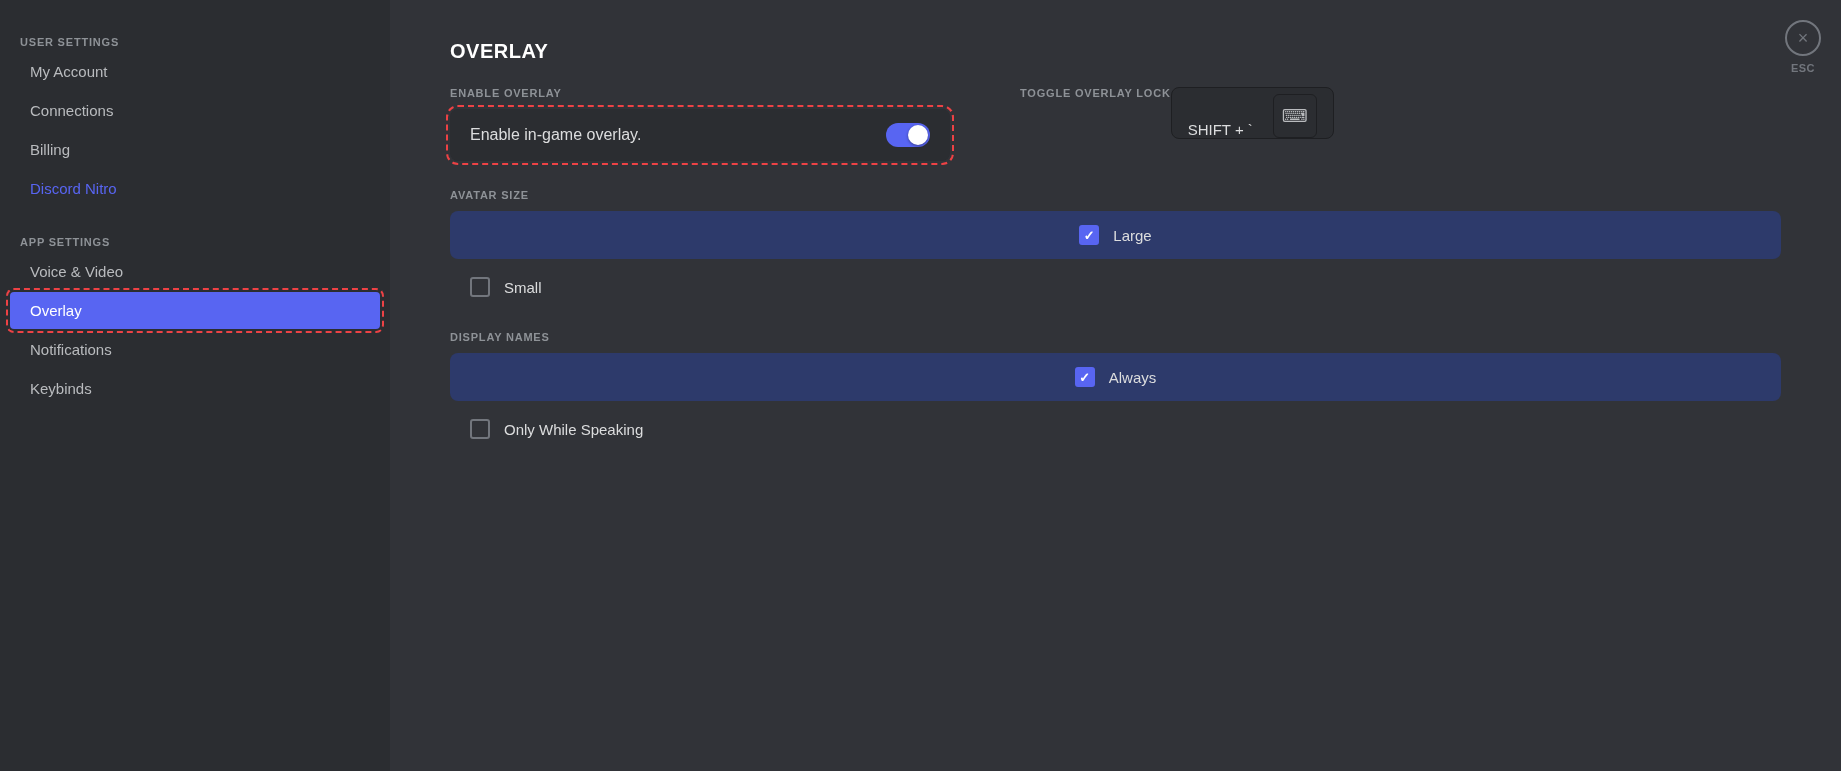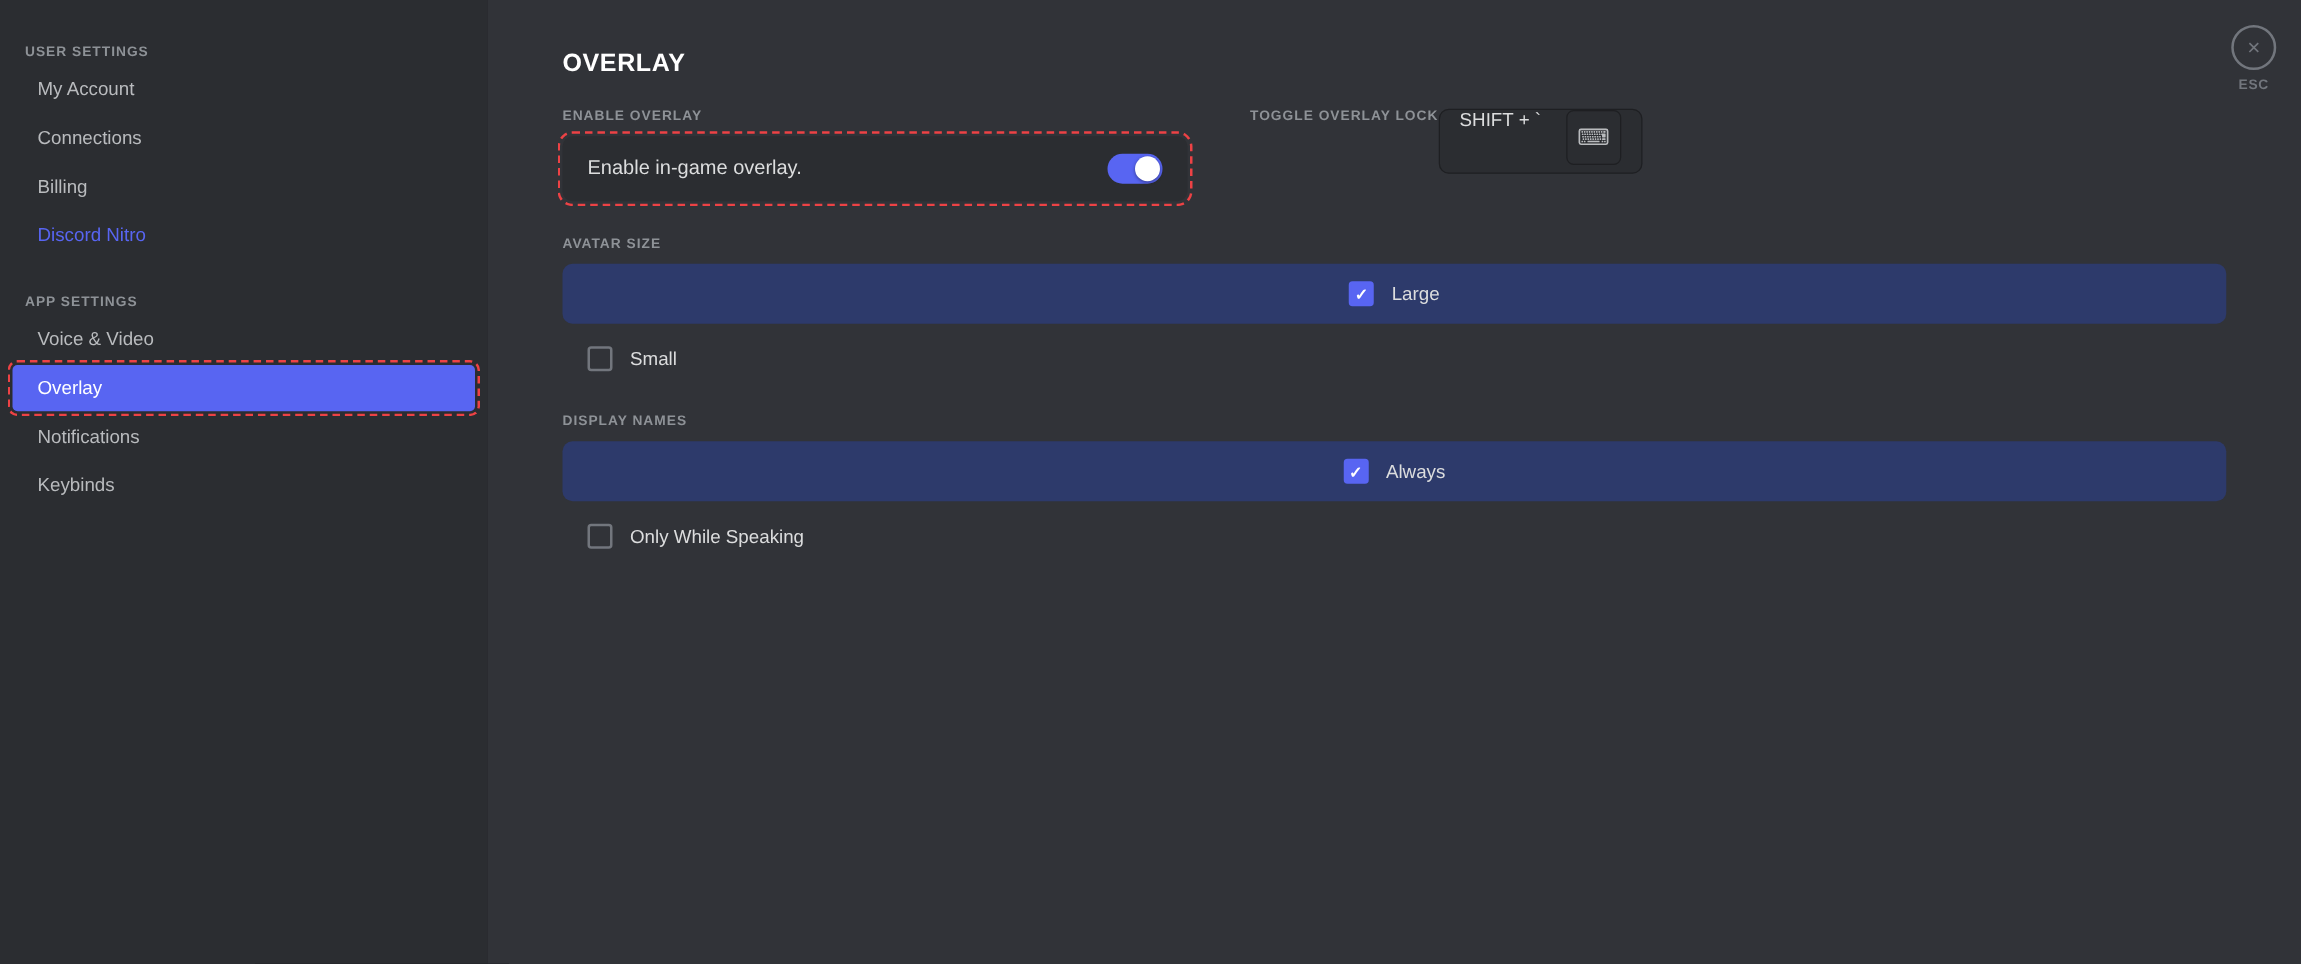--- a/index.html
+++ b/index.html
@@ -264,35 +264,35 @@
   </div>
 </div>
 
 <div class="main-content">
 
   <button class="close-button">×</button>
   <span class="esc-label">ESC</span>
 
   <h1 class="page-title">OVERLAY</h1>
 
-  <div style="display:flex; gap:50px; margin-bottom:28px;">
+  <div style="display:flex; gap:70px; margin-bottom:28px;">
 
     <div>
       <div class="section-label">ENABLE OVERLAY</div>
       <div class="toggle-card">
         <span class="toggle-label">Enable in-game overlay.</span>
         <div class="toggle-switch">
           <div class="knob"></div>
         </div>
       </div>
     </div>
 
     <div style="display:flex;flex-direction:row;flex:1;">
       <div class="section-label">TOGGLE OVERLAY LOCK</div>
-      <div style="display:flex;align-items:flex-start;gap:10px;background-color:#2b2d31;border-radius:8px;padding:0 16px;height:52px;border:1px solid #1e1f22;">
+      <div style="display:flex;align-items:flex-end;gap:10px;background-color:#2b2d31;border-radius:8px;padding:0 16px;height:52px;border:1px solid #1e1f22;">
         <span class="keybind-text">SHIFT + `</span>
         <div style="flex:1;"></div>
         <div class="keyboard-icon-btn">
           <span>⌨</span>
         </div>
       </div>
     </div>
   </div>
 
   <div class="avatar-size-section">

